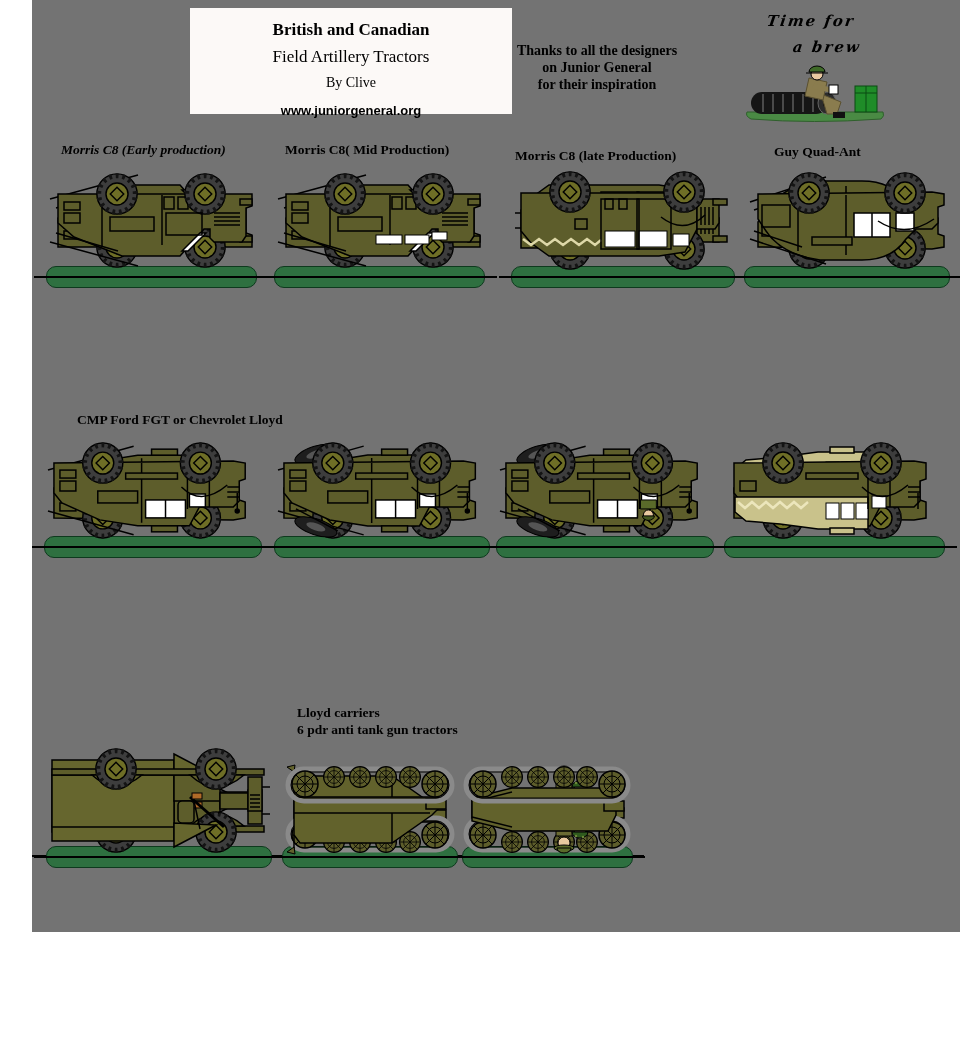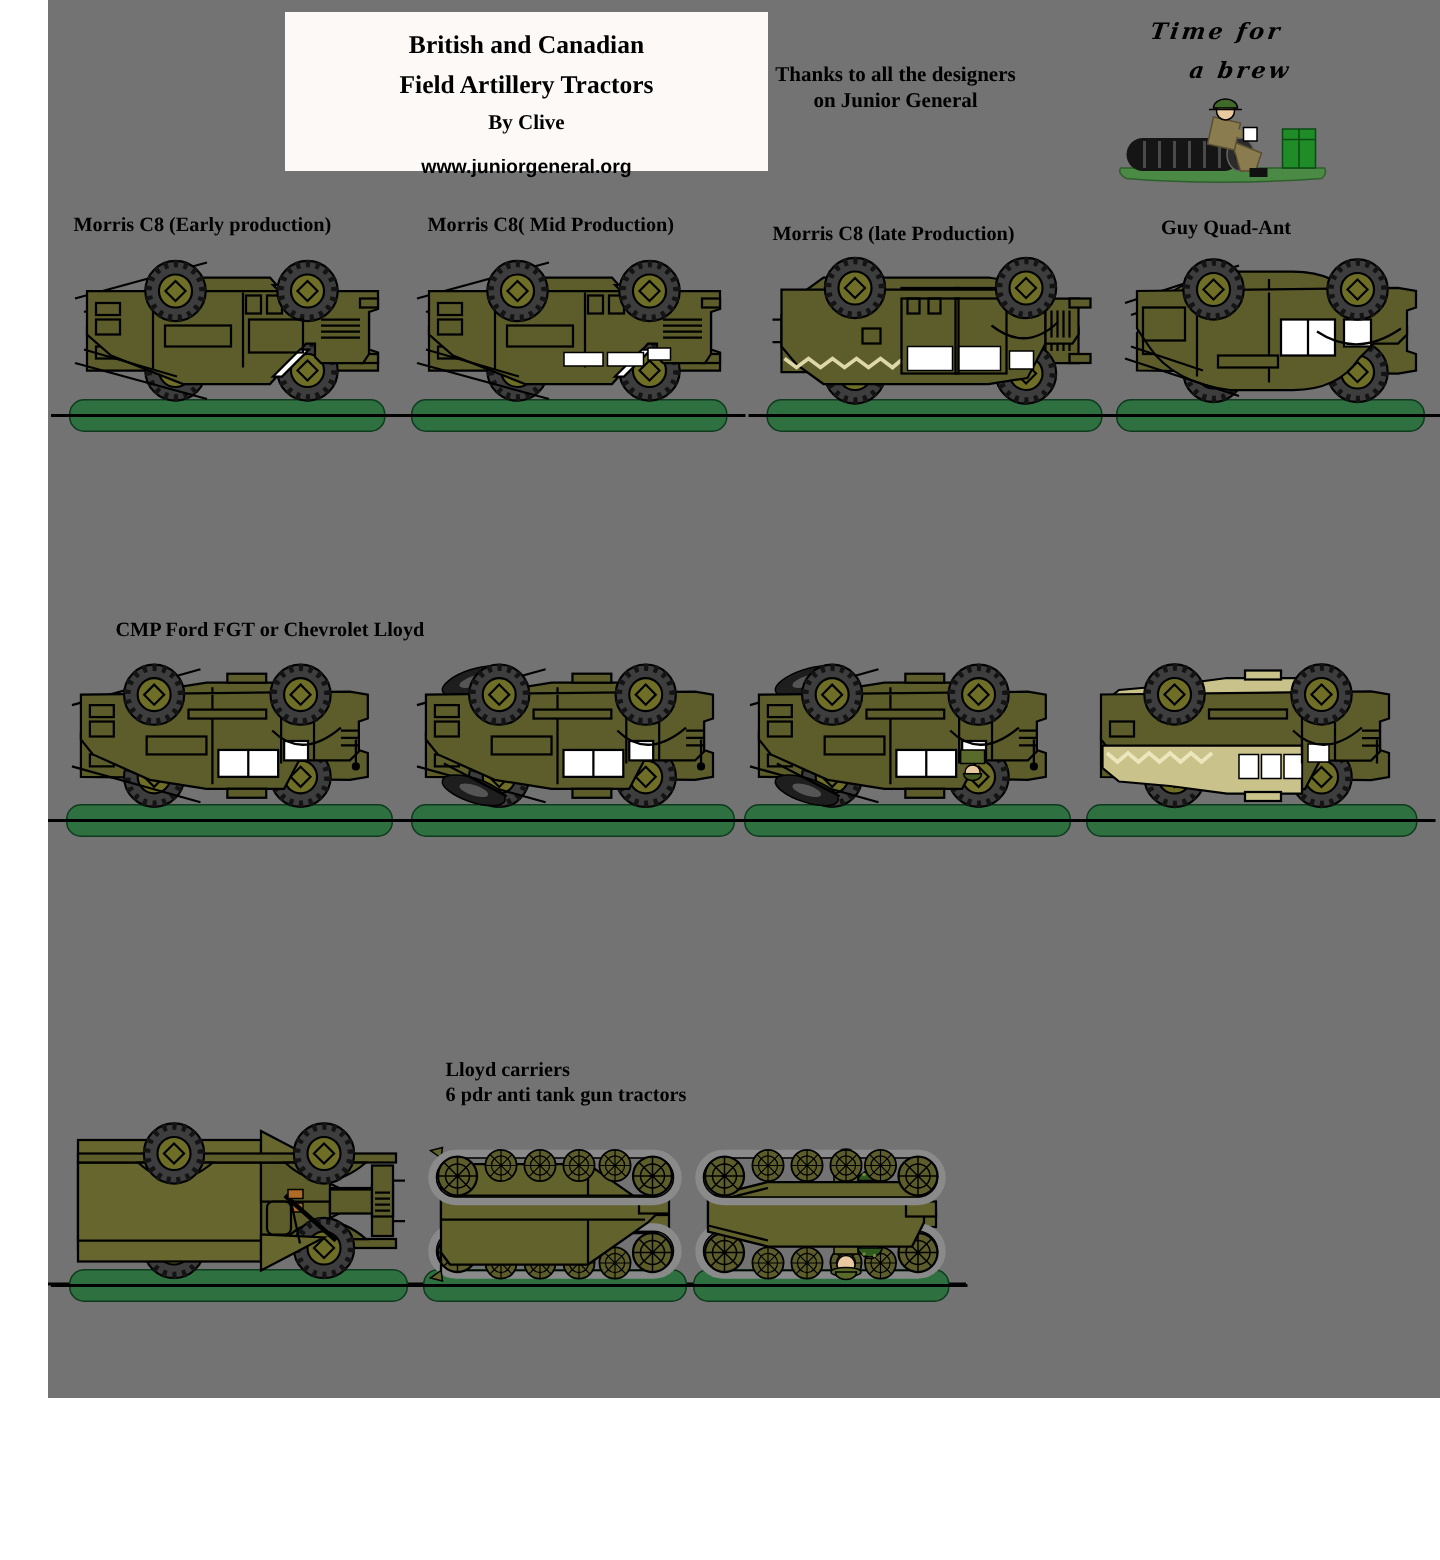--- a/index.html
+++ b/index.html
@@ -3,22 +3,22 @@
 <meta charset="utf-8">
 <style>
   html,body{margin:0;padding:0;background:#fff;}
   .page{position:relative;width:960px;height:932px;background:#737373;overflow:hidden;
         font-family:"Liberation Serif",serif;color:#000;margin-left:32px;}
 
   
   .title-box{position:absolute;left:158px;top:8px;width:322px;height:106px;
              background:#fcf9f7;text-align:center;}
   .title-line{font-weight:bold;font-size:17px;margin-top:12px;}
-  .title-line2{font-weight:bold;font-size:17px;margin-top:7px;text-align:center;}
-  .byline{font-weight:bold;font-size:14px;margin-top:8px;}
+  .title-line2{font-weight:normal;font-size:17px;margin-top:7px;text-align:center;}
+  .byline{font-weight:normal;font-size:14px;margin-top:8px;}
   .website{font-family:"Liberation Sans",sans-serif;font-weight:bold;font-size:13px;margin-top:12px;}
   .thanks{position:absolute;left:415px;top:42px;width:300px;text-align:center;
           font-weight:bold;font-size:14px;line-height:17px;font-family:Liberation Serif, serif;}
   .brew{position:absolute;left:703px;top:6px;width:170px;height:122px;}
   .brew-text{font-family:"DejaVu Serif",serif;font-style:italic;font-weight:bold;
              font-size:15px;letter-spacing:2px;transform:skewX(-8deg);}
   .brew-t1{position:absolute;left:32px;top:6px;}
   .brew-t2{position:absolute;left:58px;top:32px;}
   .brew-art{position:absolute;left:8px;top:56px;}
 
@@ -290,31 +290,32 @@
   <div class="title-box">
     <div class="title-line">British and Canadian</div>
     <div class="title-line2">Field Artillery Tractors</div>
     <div class="byline">By Clive</div>
     <div class="website">www.juniorgeneral.org</div>
   </div>
 
   <div class="thanks">
     <div>Thanks to all the designers</div>
     <div>on Junior General</div>
+    <div>for their inspiration</div>
   </div>
 
   <div class="brew">
     <div class="brew-text brew-t1">Time for</div>
     <div class="brew-text brew-t2">a brew</div>
     <svg class="brew-art" width="150" height="64" viewBox="0 0 150 64">
         <use href="#brewart"></use>
       </svg>
   </div>
 
-  <div class="vlabel" style="left:17px;top:142px;">Morris C8 (Early production)</div>
+  <div class="vlabel" style="left:29px;top:142px;font-style:italic;">Morris C8 (Early production)</div>
   <div class="vlabel" style="left:253px;top:142px;">Morris C8( Mid Production)</div>
   <div class="vlabel" style="left:483px;top:148px;">Morris C8 (late Production)</div>
   <div class="vlabel" style="left:742px;top:144px;">Guy Quad-Ant</div>
 
   <div class="unit truck" style="left:12px;top:168px;width:215px;height:216px;">
     <svg class="veh" width="215" height="105" viewBox="0 0 215 105">
         <use href="#c8e"></use>
       </svg>
     <div class="base"></div>
     <svg class="veh mirror m" width="215" height="105" viewBox="0 0 215 105">

